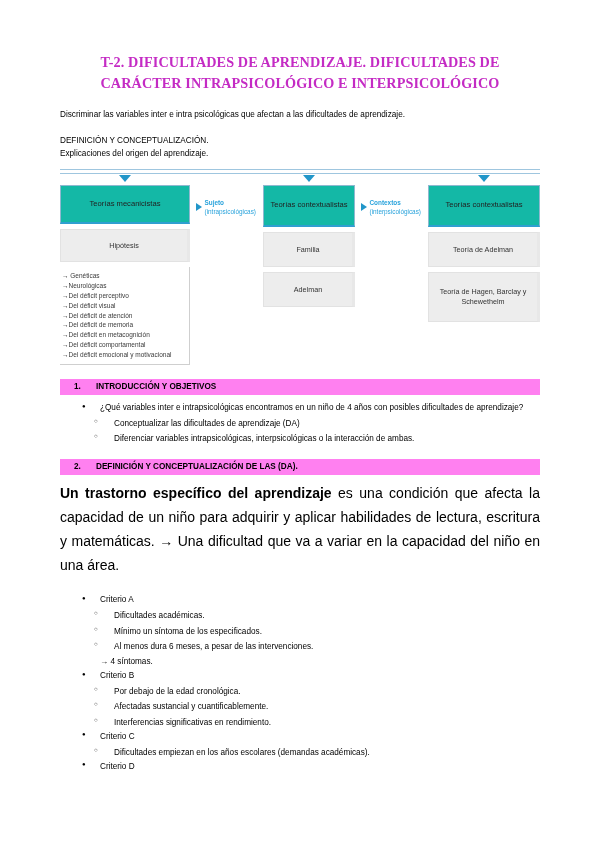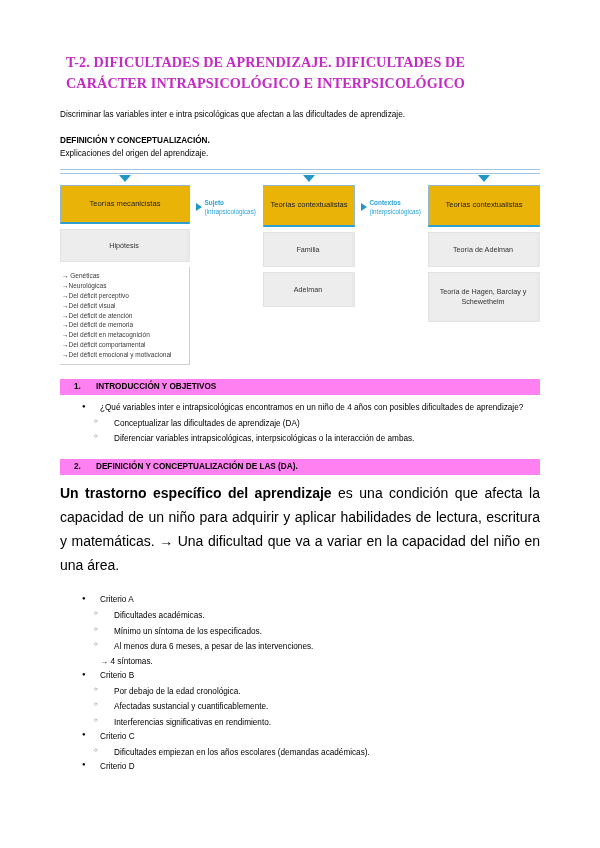--- a/index.html
+++ b/index.html
@@ -18,36 +18,36 @@
     padding: 52px 60px 0 60px;
     position: relative;
   }
 
   
   .doc-title {
     font-family: "Liberation Serif", serif;
     font-weight: bold;
     font-size: 14.2px;
     color: #C42BC4;
-    text-align: left;
+    text-align: center;
     line-height: 1.45;
     letter-spacing: 0.1px;
     margin: 0 0 16px 0;
     padding: 0 6px;
   }
 
   
   .intro {
     font-size: 8.2px;
     line-height: 1.5;
     margin: 0 0 14px 0;
   }
   .sec-head-plain {
     font-size: 8.2px;
-    font-weight: bold;
+    font-weight: normal;
     margin: 0;
     line-height: 1.55;
   }
   .sec-sub-plain {
     font-size: 8.2px;
     margin: 0 0 8px 0;
     line-height: 1.55;
   }
 
   
@@ -83,21 +83,21 @@
 
   .col-arrow {
     width: 0; height: 0;
     border-left: 6px solid transparent;
     border-right: 6px solid transparent;
     border-top: 7px solid #2196C9;
     margin: 2px auto 3px auto;
   }
 
   .dbox {
-    background: #eab308;
+    background: #14b8a6;
     border: 1px solid #8FB8D0;
     border-bottom: 2px solid #2F9FD0;
     display: flex;
     align-items: center;
     justify-content: center;
     text-align: center;
     font-size: 7.4px;
     color: #222;
     line-height: 1.35;
     padding: 3px 4px;

